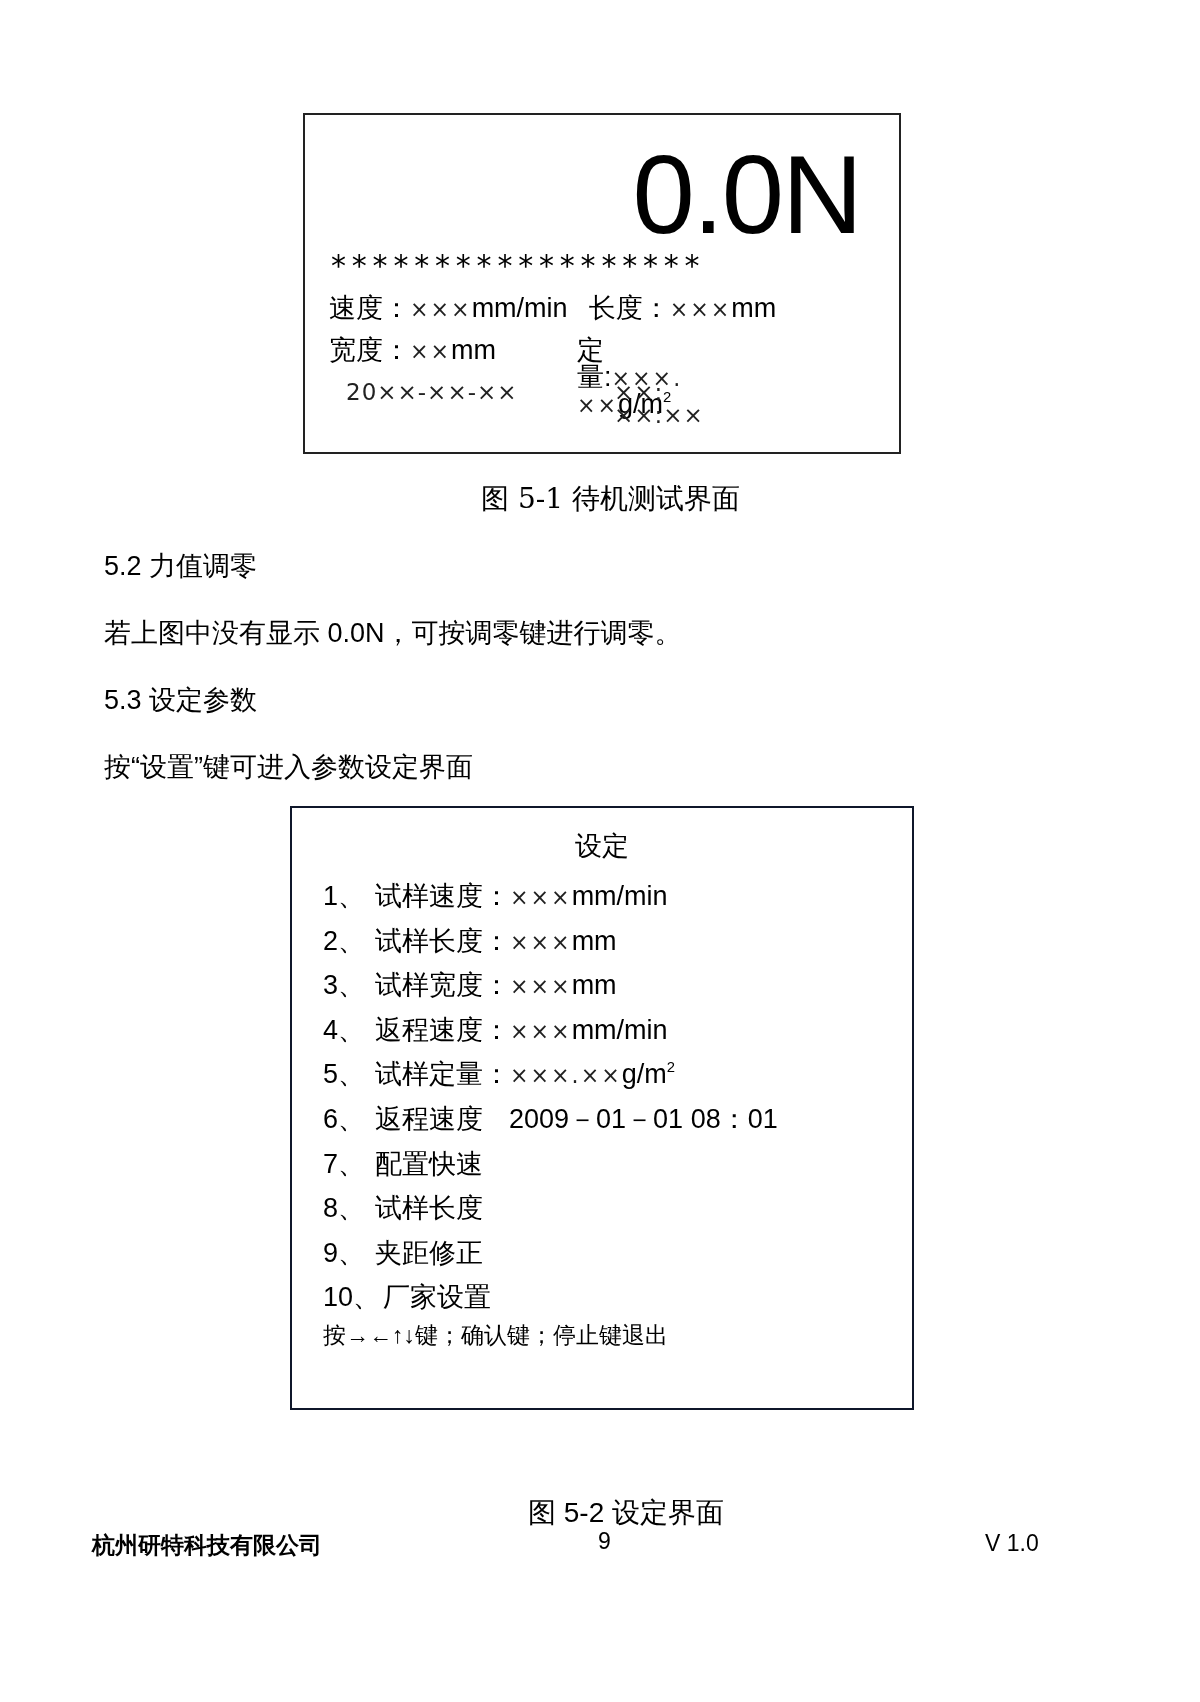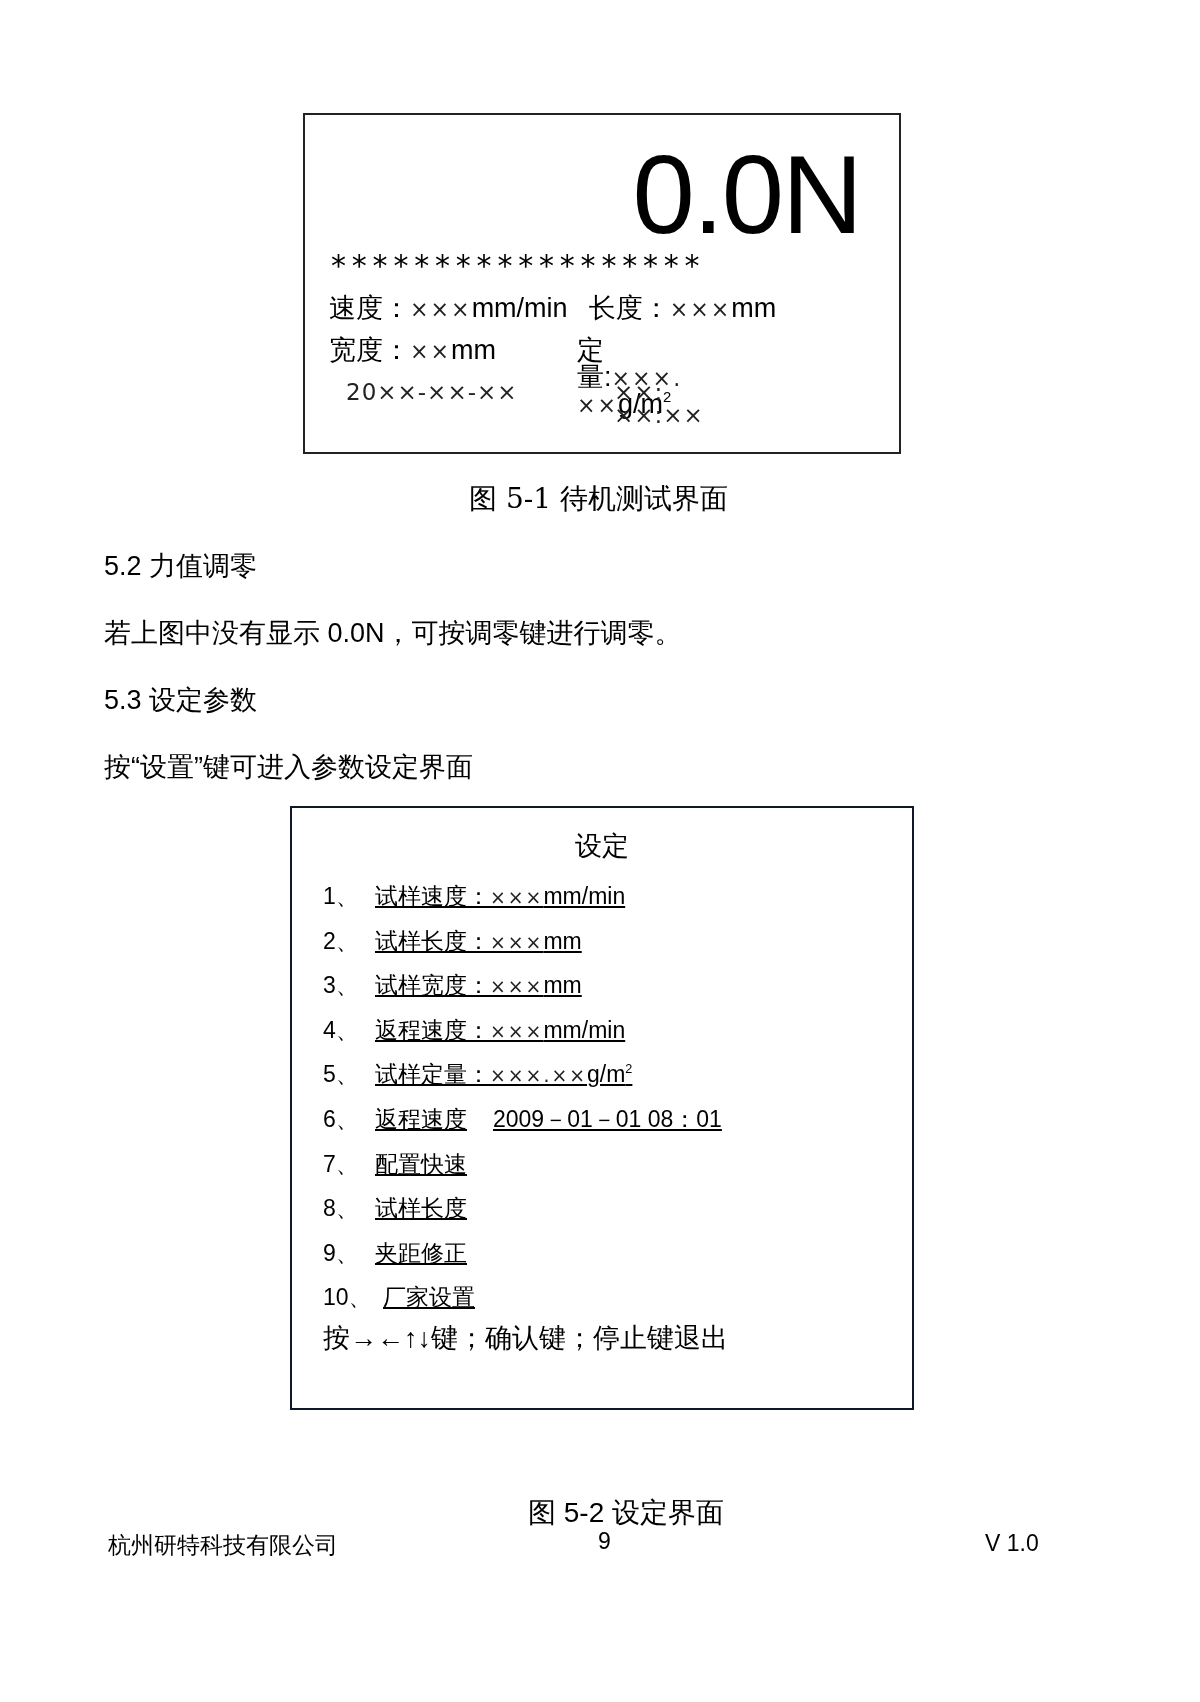--- a/index.html
+++ b/index.html
@@ -21,24 +21,24 @@
 
   .caption { font-size: 28px; }
   .h-section { font-size: 27px; }
   .para { font-size: 27px; }
 
   
   #box2 { position: absolute; left: 290px; top: 806px; width: 620px; height: 600px;
           border: 2px solid #0f172a; box-sizing: content-box; }
   #box2 .title { position: absolute; left: 0; right: 0; top: 20px; text-align: center; font-size: 27px; }
   .menu { position: absolute; left: 31px; top: 66px; list-style: none; margin: 0; padding: 0; }
-  .menu li { height: 44.6px; line-height: 44.6px; font-size: 23px; white-space: nowrap; text-decoration: underline; }
+  .menu li { height: 44.6px; line-height: 44.6px; font-size: 27px; white-space: nowrap; }
   .menu .num { display: inline-block; min-width: 52px; }
   .menu .num.wide { min-width: 60px; }
-  .hint { position: absolute; left: 31px; top: 512px; font-size: 27px; white-space: nowrap; }
+  .hint { position: absolute; left: 31px; top: 512px; font-size: 23px; white-space: nowrap; }
 
   .footer { font-size: 23px; }
 </style>
 </head>
 <body>
 
 <div id="box1">
   <div id="force">0.0N</div>
   <div id="stars">******************</div>
 
@@ -54,21 +54,21 @@
       <span>定量:</span><span class="xglyph">×××. ××</span><span>g/m</span><sup>2</sup>
     </span>
   </div>
 
   <div class="b1row serif" style="top:266px;font-size:23px;">
     <span class="xglyph" style="font-size:1em;letter-spacing:1px;">20××-××-××</span>
     <span class="xglyph" style="position:absolute;left:268px;top:0;font-size:1em;letter-spacing:1px;">××: ××:××</span>
   </div>
 </div>
 
-<div class="abs caption serif" style="left:452px;top:480px;text-align:right;">图 5-1  待机测试界面</div>
+<div class="abs caption serif" style="left:464px;top:480px;text-align:right;">图 5-1  待机测试界面</div>
 
 <div class="abs h-section" style="left:104px;top:548px;">5.2 力值调零</div>
 <div class="abs para" style="left:104px;top:615px;">若上图中没有显示 0.0N，可按调零键进行调零。</div>
 
 <div class="abs h-section" style="left:104px;top:682px;">5.3 设定参数</div>
 <div class="abs para" style="left:104px;top:749px;">按“设置”键可进入参数设定界面</div>
 
 <div id="box2">
   <div class="title">设定</div>
   <ul class="menu">
@@ -81,15 +81,15 @@
     <li><span class="num">7、</span><span>配置快速</span></li>
     <li><span class="num">8、</span><span>试样长度</span></li>
     <li><span class="num">9、</span><span>夹距修正</span></li>
     <li><span class="num wide">10、</span><span>厂家设置</span></li>
   </ul>
   <div class="hint">按→←↑↓键；确认键；停止键退出</div>
 </div>
 
 <div class="abs caption" style="left:497px;top:1494px;margin-left:31px;">图 5-2  设定界面</div>
 
-<div class="abs footer" style="left:108px;top:1530px;">杭州研特科技有限公司</div>
+<div class="abs footer" style="left:92px;top:1530px;font-weight:bold;">杭州研特科技有限公司</div>
 <div class="abs footer" style="left:598px;top:1528px;">9</div>
 <div class="abs footer" style="left:985px;top:1530px;">V 1.0</div>
 
 </body></html>

